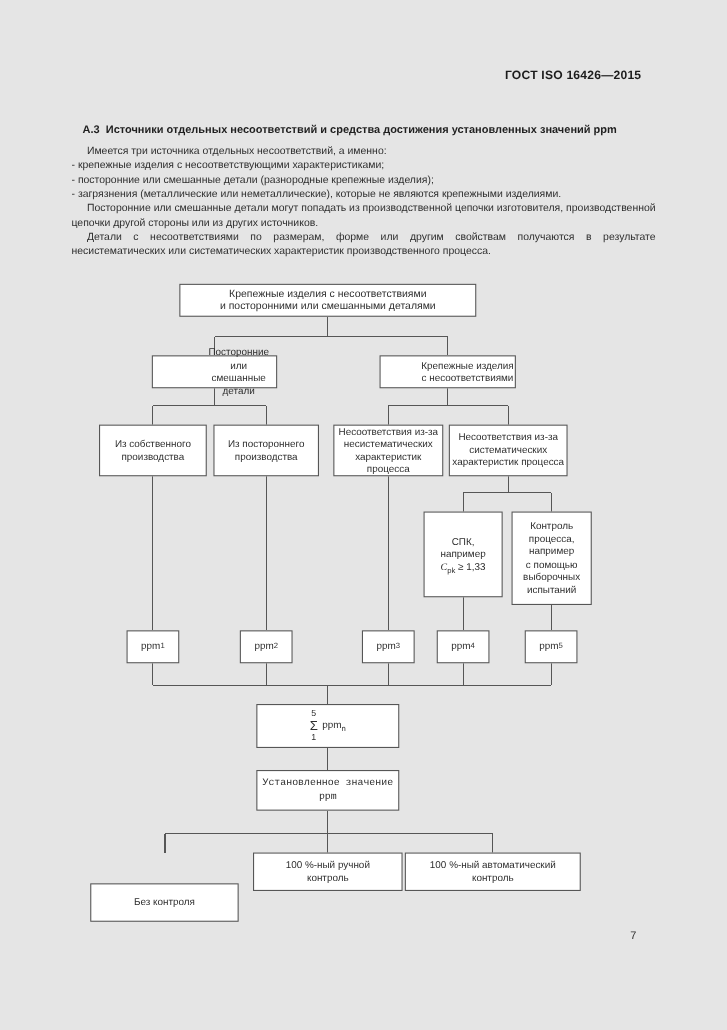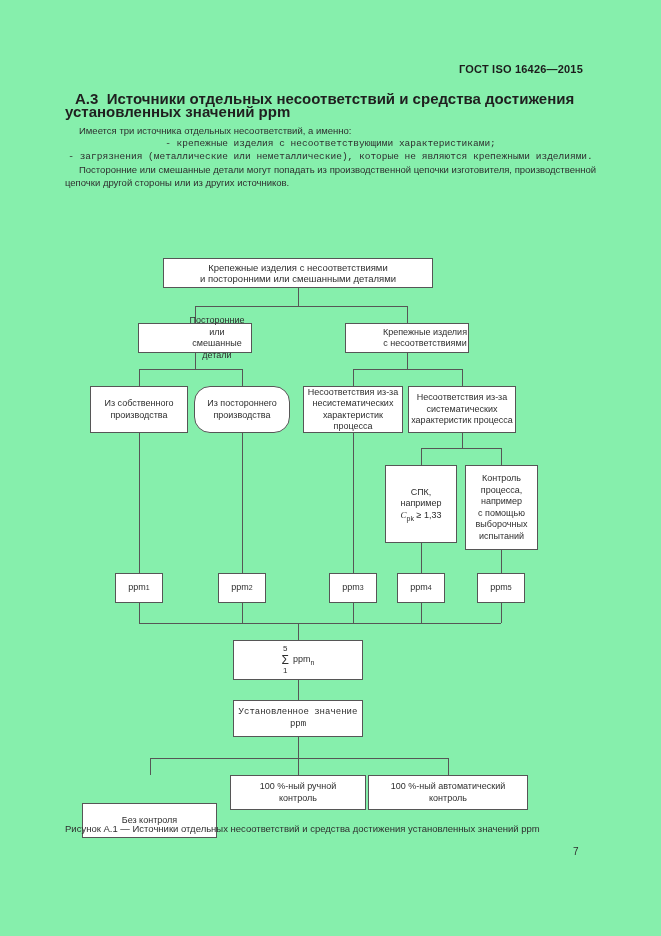--- a/index.html
+++ b/index.html
@@ -2,38 +2,38 @@
 <html><head>
 <meta charset="utf-8">
 <style>
   * { margin: 0; padding: 0; box-sizing: border-box; }
   html, body { background: #ffffff; }
   body {
     width: 661px; height: 936px; position: relative;
     font-family: "Liberation Sans", sans-serif;
     color: #2e2e2e;
   }
-  .page { position: absolute; inset: 0; background: #86efac; overflow: hidden; }
+  .page { position: absolute; inset: 0; background: #e5e5e5; overflow: hidden; }
 
   .doc-header {
     position: absolute; top: 63px; right: 78px;
     font-size: 11px; font-weight: bold; color: #1c1c1c;
     letter-spacing: 0.2px;
   }
 
   .text-block {
     position: absolute; left: 65px; top: 92px; width: 531px;
     font-size: 9.5px; line-height: 13px;
   }
   .section-heading {
-    font-size: 15px; font-weight: bold; text-indent: 10px;
-    margin-bottom: 6px; color: #1f1f1f;
+    font-size: 10px; font-weight: bold; text-indent: 10px;
+    margin-bottom: 6px; color: #1f1f1f; margin-top: 20px;
   }
   .text-block p.para { text-align: justify; text-indent: 14px; }
-  .text-block p.list-line { text-align: center; text-indent: 0; font-family: Liberation Mono, monospace; }
+  .text-block p.list-line { text-align: left; text-indent: 0; }
 
   .flowchart { position: absolute; left: 0; top: 0; width: 661px; height: 936px; }
   .connectors { position: absolute; left: 0; top: 0; }
 
   .fbox {
     position: absolute; border: 1px solid #565656; background: #ffffff;
     display: flex; align-items: center; justify-content: center;
     text-align: center; font-size: 9px; line-height: 11.5px;
     white-space: pre-line; color: #2e2e2e;
   }
@@ -60,22 +60,24 @@
 <body>
 
 <div class="page">
 
   <div class="doc-header">ГОСТ ISO 16426—2015</div>
 
   <div class="text-block">
     <div class="section-heading">А.3&nbsp; Источники отдельных несоответствий и средства достижения установленных значений ppm</div>
     <p class="para">Имеется три источника отдельных несоответствий, а именно:</p>
     <p class="list-line">- крепежные изделия с несоответствующими характеристиками;</p>
+    <p class="list-line">- посторонние или смешанные детали (разнородные крепежные изделия);</p>
     <p class="list-line">- загрязнения (металлические или неметаллические), которые не являются крепежными изделиями.</p>
     <p class="para">Посторонние или смешанные детали могут попадать из производственной цепочки изготовителя, производственной цепочки другой стороны или из других источников.</p>
+    <p class="para">Детали с несоответствиями по размерам, форме или другим свойствам получаются в результате несистематических или систематических характеристик производственного процесса.</p>
   </div>
 
   <div class="flowchart">
     <svg class="connectors" width="661" height="936" viewBox="0 0 661 936" stroke="#565656" stroke-width="1" shape-rendering="crispEdges">
       <line x1="298" y1="288" x2="298" y2="306"></line>
       <line x1="195" y1="306" x2="407" y2="306"></line>
       <line x1="195" y1="306" x2="195" y2="323"></line>
       <line x1="407" y1="306" x2="407" y2="323"></line>
       <line x1="195" y1="353" x2="195" y2="369"></line>
       <line x1="139" y1="369" x2="242" y2="369"></line>
@@ -114,21 +116,21 @@
 
     <div class="fbox" style="left:138px; top:323px; width:114px; height:30px;padding-left:44px;">Посторонние или
 смешанные детали</div>
 
     <div class="fbox" style="left:345px; top:323px; width:124px; height:30px;padding-left:36px;">Крепежные изделия
 с несоответствиями</div>
 
     <div class="fbox" style="left:90px; top:386px; width:98px; height:47px;">Из собственного
 производства</div>
 
-    <div class="fbox" style="left:194px; top:386px; width:96px; height:47px;border-radius:16px;">Из постороннего
+    <div class="fbox" style="left:194px; top:386px; width:96px; height:47px;">Из постороннего
 производства</div>
 
     <div class="fbox" style="left:303px; top:386px; width:100px; height:47px;">Несоответствия из-за
 несистематических
 характеристик
 процесса</div>
 
     <div class="fbox" style="left:408px; top:386px; width:108px; height:47px;">Несоответствия из-за
 систематических
 характеристик процесса</div>
@@ -170,17 +172,16 @@
 
     <div class="fbox" style="left:82px; top:775px; width:135px; height:35px;margin-top:28px;">Без контроля</div>
 
     <div class="fbox" style="left:230px; top:775px; width:136px; height:35px;">100 %-ный ручной
 контроль</div>
 
     <div class="fbox" style="left:368px; top:775px; width:160px; height:35px;">100 %-ный автоматический
 контроль</div>
   </div>
 
-  <div class="figure-caption">Рисунок А.1 — Источники отдельных несоответствий и средства достижения установленных значений ppm</div>
 
   <div class="page-number">7</div>
 
 </div>
 
 </body></html>

